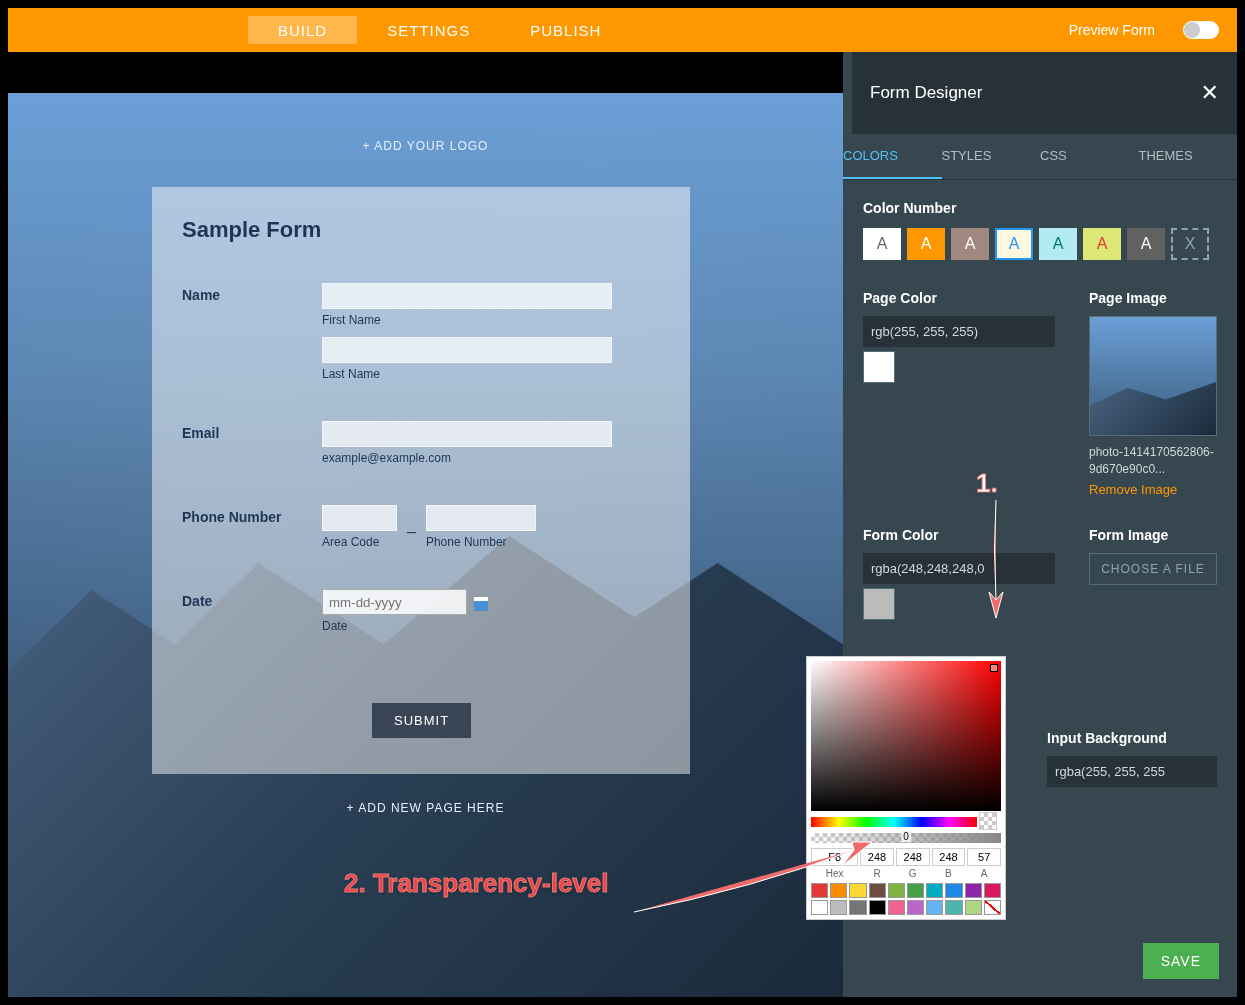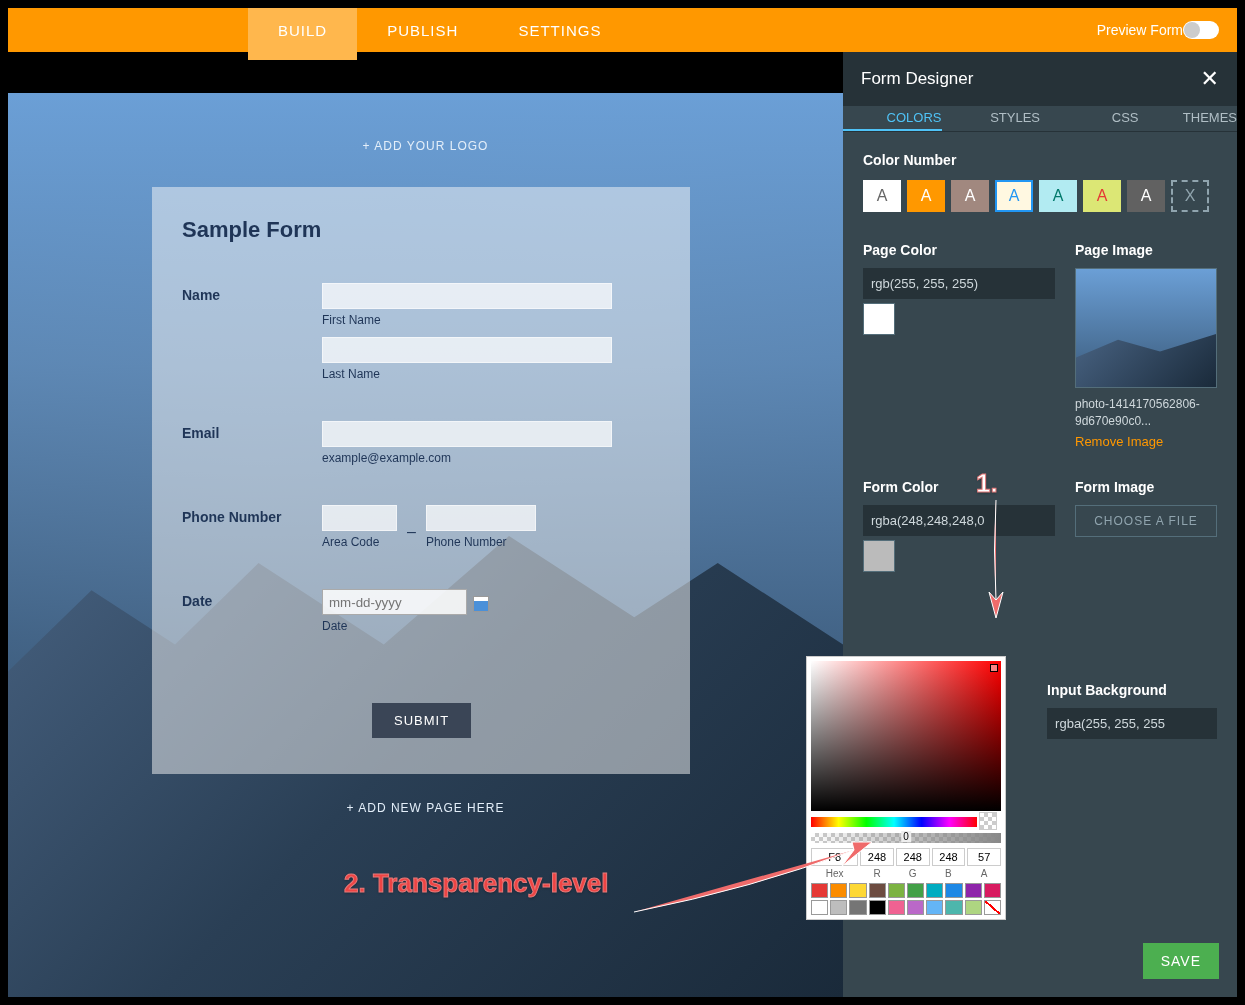--- a/index.html
+++ b/index.html
@@ -1,21 +1,21 @@
 <!DOCTYPE html>
 <html><head>
   <meta charset="utf-8">
   <style>
     * { margin: 0; padding: 0; box-sizing: border-box; font-family: Arial, sans-serif; }
     body { width: 1245px; height: 1005px; background: #000; overflow: hidden; position: relative; border: 8px solid #000; }
     
     .top-nav { height: 44px; background: #ff9800; display: flex; align-items: center; padding-left: 240px; position: relative; }
-    .nav-tab { color: #fff; padding: 0 30px; height: 60px; display: flex; align-items: center; font-size: 15px; letter-spacing: 1px; cursor: pointer; }
+    .nav-tab { color: #fff; padding: 0 30px; height: 28px; display: flex; align-items: center; font-size: 15px; letter-spacing: 1px; cursor: pointer; }
     .nav-tab.active { background: #ffb74d; }
-    .preview-toggle { position: absolute; right: 18px; display: flex; align-items: center; gap: 0; color: #fff; font-size: 14px; }
+    .preview-toggle { position: absolute; right: 18px; display: flex; align-items: center; gap: 28px; color: #fff; font-size: 14px; }
     .toggle-switch { width: 36px; height: 18px; background: #fff; border-radius: 9px; position: relative; }
     .toggle-switch::after { content: ''; position: absolute; width: 16px; height: 16px; background: #ccc; border-radius: 50%; top: 1px; left: 1px; }
     
     .main-area { display: flex; height: calc(100% - 44px); position: relative; }
     
     .canvas-area { flex: 1; background: linear-gradient(180deg, #6b9fd6 0%, #8bb5e0 30%, #3a5a7a 60%, #2a3f55 100%); position: relative; overflow: hidden; margin-top: 41px; }
     .mountain-bg { position: absolute; inset: 0; background: 
       linear-gradient(to bottom, rgba(107,159,214,0.9), rgba(42,63,85,0.9)),
       radial-gradient(ellipse at 30% 40%, rgba(255,255,255,0.3), transparent 40%),
       radial-gradient(ellipse at 70% 30%, rgba(255,255,255,0.2), transparent 30%);
@@ -38,33 +38,33 @@
     .form-input.med { max-width: 110px; }
     .form-input.date { max-width: 145px; background: rgba(255,255,255,0.85); border: 1px solid #aaa; }
     .field-hint { color: #1f3557; font-size: 12px; display: block; margin-bottom: 10px; }
     .phone-group { display: flex; gap: 10px; align-items: center; }
     .phone-dash { color: #1f3557; }
     .date-group { display: flex; align-items: center; gap: 6px; }
     .calendar-icon { width: 16px; height: 16px; background: linear-gradient(#fff 30%, #4a90d9 30%); border: 1px solid #999; }
     .submit-btn { background: #3a4556; color: #fff; border: none; padding: 10px 22px; font-size: 13px; letter-spacing: 1px; margin-left: 190px; margin-top: 30px; }
     
     .designer-panel { width: 394px; background: #37474f; color: #fff; display: flex; flex-direction: column; position: relative; }
-    .panel-header { background: #263238; padding: 14px 18px; display: flex; justify-content: space-between; align-items: center; font-size: 17px; }
+    .panel-header { background: #263238; padding: 28px 18px; display: flex; justify-content: space-between; align-items: center; font-size: 17px; margin-left: 9px; }
     .close-x { font-size: 22px; cursor: pointer; }
     .panel-tabs { display: flex; background: #37474f; border-bottom: 1px solid #263238; }
-    .panel-tab { flex: 1; text-align: right; padding: 4px 0; font-size: 13px; color: #b0bec5; cursor: pointer; }
+    .panel-tab { flex: 1; text-align: left; padding: 14px 0; font-size: 13px; color: #b0bec5; cursor: pointer; }
     .panel-tab.active { color: #4fc3f7; border-bottom: 2px solid #4fc3f7; }
     
     .panel-body { padding: 20px; flex: 1; overflow-y: auto; }
     .section-label { font-size: 14px; font-weight: bold; margin-bottom: 12px; }
     .scheme-row { display: flex; gap: 6px; margin-bottom: 30px; }
     .scheme-swatch { width: 38px; height: 32px; display: flex; align-items: center; justify-content: center; font-size: 16px; border: 2px solid transparent; cursor: pointer; }
     .scheme-swatch.sel { border-color: #ff9800; }
     
-    .two-col { display: flex; gap: 20px; margin-bottom: 30px; }
+    .two-col { display: flex; gap: 34px; margin-bottom: 30px; }
     .col { flex: 1; }
     .col-label { font-size: 14px; font-weight: bold; margin-bottom: 10px; }
     .color-input-row { display: flex; gap: 4px; flex-direction: column; }
     .color-text { flex: 1; background: #263238; border: none; color: #cfd8dc; padding: 8px; font-size: 13px; height: 32px; }
     .color-swatch { width: 32px; height: 32px; border: 1px solid #546e7a; cursor: pointer; }
     .file-btn { width: 100%; background: transparent; border: 1px solid #546e7a; color: #90a4ae; padding: 8px 0; font-size: 12px; letter-spacing: 1px; cursor: pointer; }
     .thumb { width: 100%; height: 120px; background: linear-gradient(180deg, #6b9fd6, #3a5a7a); border: 1px solid #546e7a; margin-bottom: 8px; position: relative; overflow: hidden; }
     .thumb::after { content:''; position: absolute; bottom:0; left:0; right:0; height: 50%; background: linear-gradient(135deg, #4a6585, #1a2a3a); clip-path: polygon(0 50%, 30% 20%, 60% 40%, 100% 10%, 100% 100%, 0 100%); }
     .thumb-name { font-size: 12px; color: #cfd8dc; margin-bottom: 4px; line-height: 1.4; }
     .remove-link { color: #ff9800; font-size: 13px; cursor: pointer; }
@@ -91,22 +91,22 @@
     .arrow1 { position: absolute; left: 977px; top: 492px; width: 22px; height: 122px; z-index: 55; }
     .arrow1 svg { width: 100%; height: 100%; }
     .anno2 { position: absolute; left: 336px; top: 860px; z-index: 60; font-size: 26px; font-weight: bold; color: #ef4444; -webkit-text-stroke: 1px #e57a7a; text-shadow: 0 1px 3px rgba(0,0,0,0.4); }
     .arrow2 { position: absolute; left: 626px; top: 830px; width: 242px; height: 78px; z-index: 55; }
   </style>
 </head>
 <body>
 
 <div class="top-nav">
   <div class="nav-tab active">BUILD</div>
+  <div class="nav-tab">SETTINGS</div>
   <div class="nav-tab">PUBLISH</div>
-  <div class="nav-tab">SETTINGS</div>
   <div class="preview-toggle">
     <span>Preview Form</span>
     <div class="toggle-switch"></div>
   </div>
 </div>
 
 <div class="main-area">
   <div class="canvas-area">
     <div class="mountain-bg"></div>
     <div class="mountain-fg"></div>

